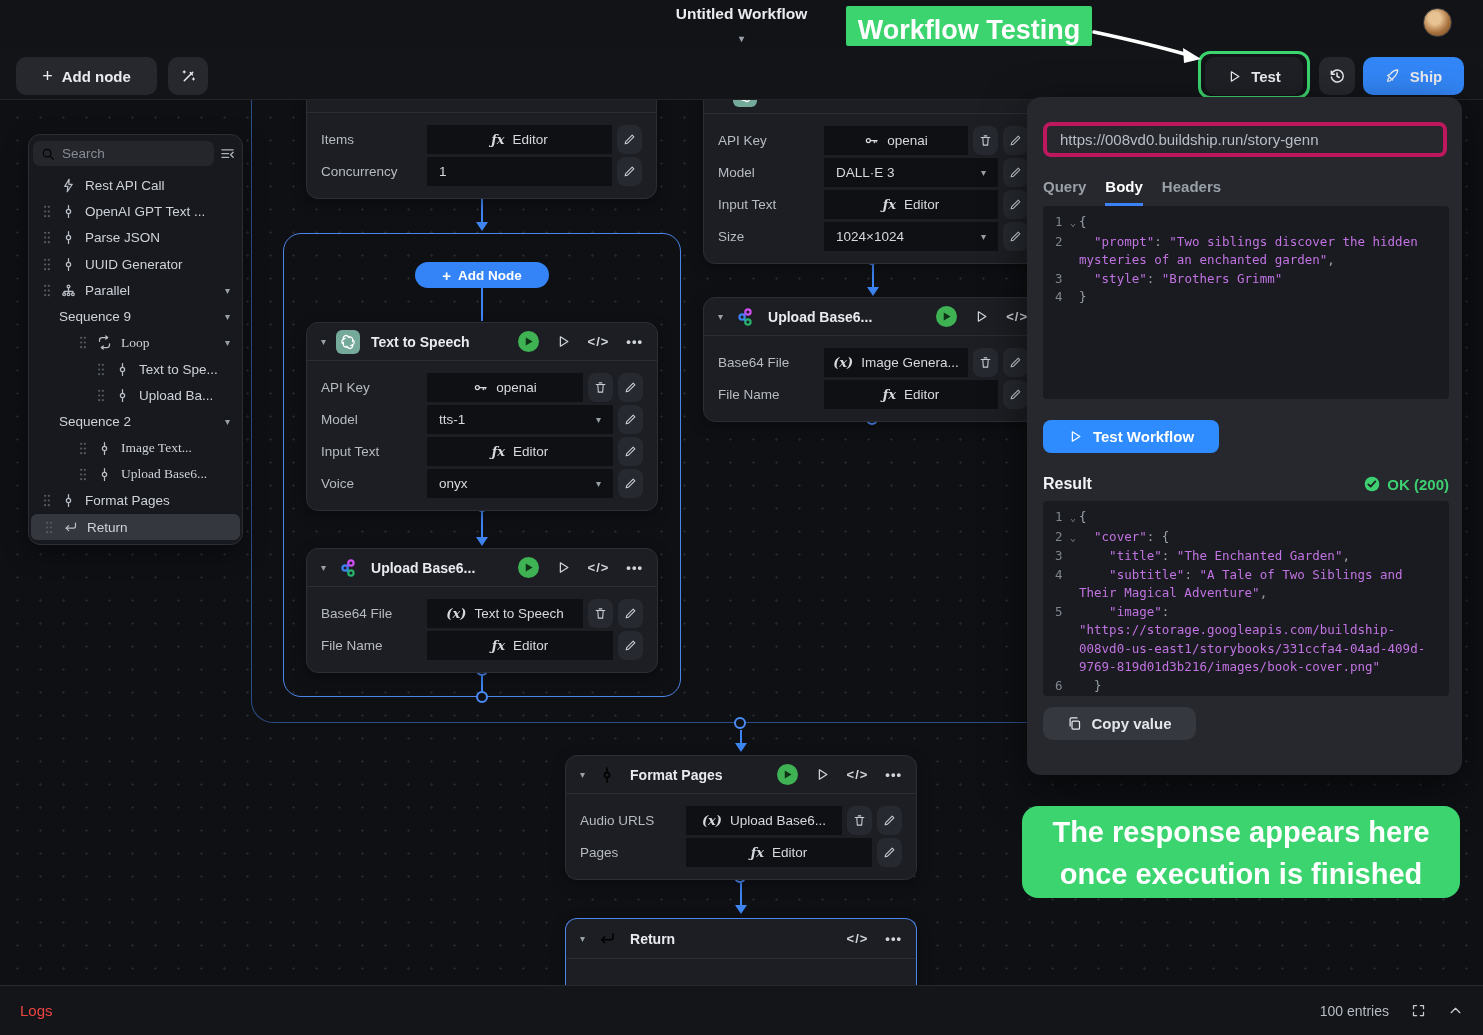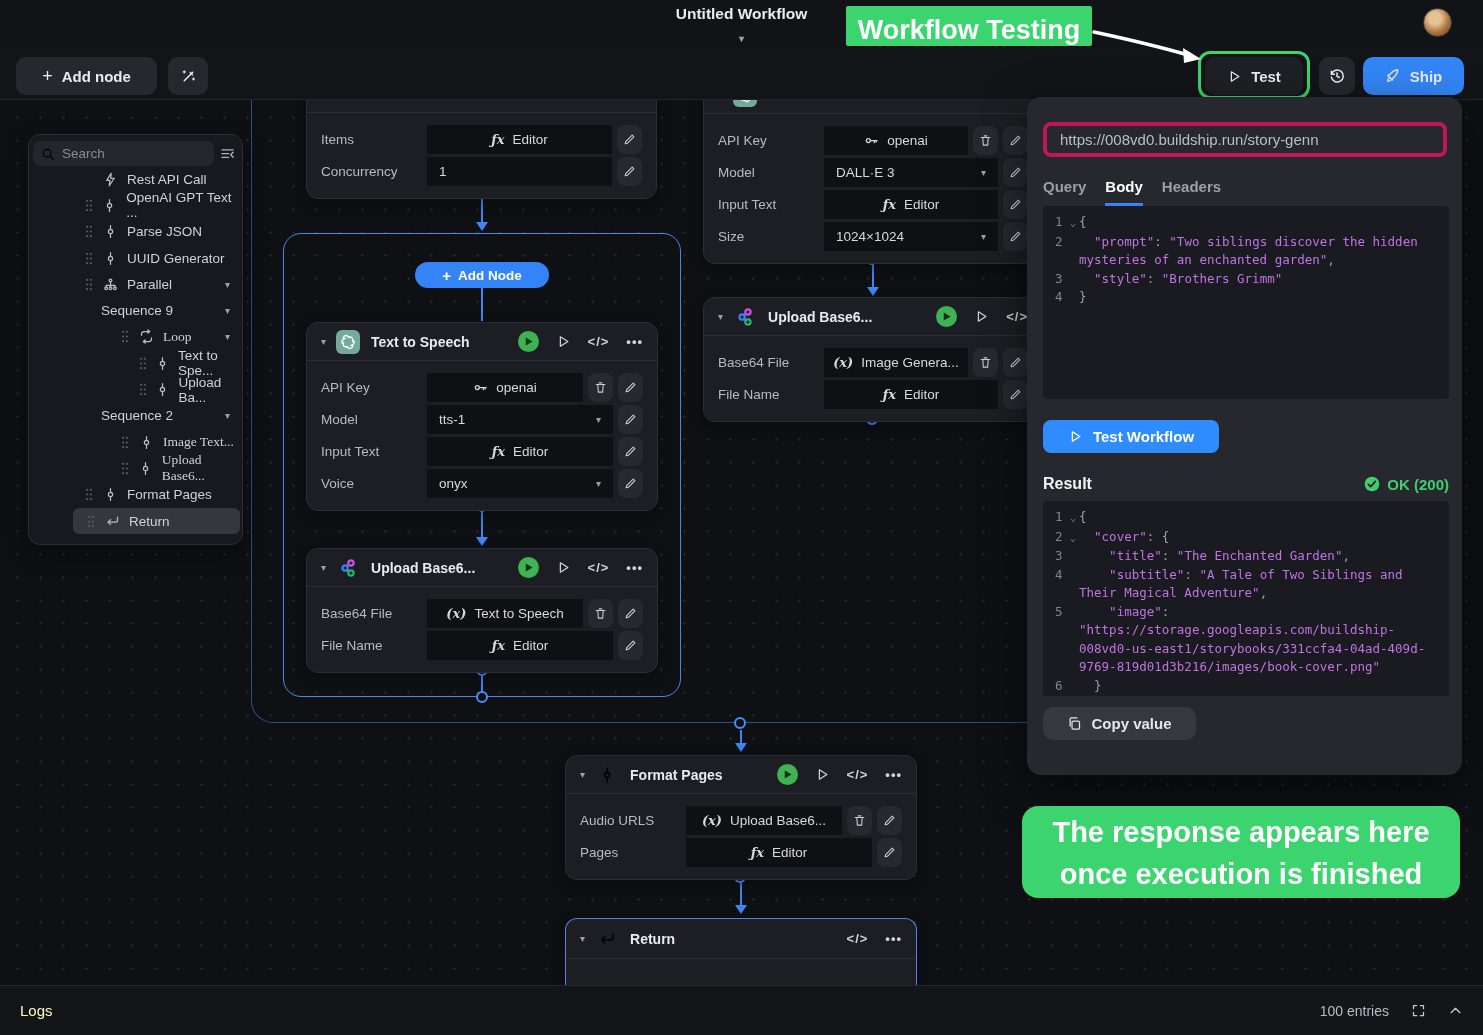--- a/index.html
+++ b/index.html
@@ -60,21 +60,21 @@
   .test-outline { position:absolute; left:1198px; top:3px; width:112px; height:48px; border:3px solid #3bd46e; border-radius:12px; z-index:31; }
 
   
   .sidebar { position:absolute; left:28px; top:134px; width:215px; height:411px; background:#17191e;
     border:1px solid #2c2e34; border-radius:12px; z-index:20; box-shadow:0 8px 24px rgba(0,0,0,.4); padding-top:6px; }
   .srch-row { display:flex; align-items:center; padding:0 6px 0 4px; }
   .srch { width:181px; height:25px; background:#24262c; border-radius:7px; display:flex; align-items:center; padding:0 8px; gap:7px; }
   .srch input { background:transparent; border:none; outline:none; color:#c9cdd4; font-size:13.5px; width:100%; font-family:inherit; }
   .srch input::placeholder { color:#878c94; }
   .sfilter { margin-left:6px; color:#aeb3ba; display:flex; cursor:pointer; }
-  .slist { margin-top:0;padding-left:42px; }
+  .slist { margin-top:6px; }
   .srow { position:relative; display:flex; align-items:center; height:26.3px; color:#ced2d9; font-size:13.5px; cursor:pointer; }
   .srow .handle { color:#565b62; margin-right:8px; display:flex; }
   .srow .sicon { width:18px; margin-right:8px; display:flex; justify-content:center; color:#b9bec6; }
   .srow .schev { position:absolute; right:12px; color:#9aa0a8; font-size:10px; }
   .srow.l0 { padding-left:14px; } .srow.seq { padding-left:30px; }
   .srow.l2 { padding-left:50px;font-family:Liberation Serif, serif; } .srow.l3 { padding-left:68px; }
   .srow.selected { background:#34373d; border-radius:6px; margin:0 2px; }
 
   
   .rpanel { position:absolute; left:1027px; top:97px; width:435px; height:678px; background:#26282e;
@@ -105,21 +105,21 @@
 
   
   .callout { position:absolute; background:#3bd46e; color:#fff; font-weight:700; text-align:center; z-index:50; }
   .co-test { left:846px; top:6px; width:246px; height:40px; border-radius:2px; font-size:27px; line-height:49px; }
   .co-resp { left:1022px; top:806px; width:438px; height:92px; border-radius:16px; font-size:29px; line-height:42px; padding-top:5px; }
   .anno-arrow { position:absolute; left:1080px; top:22px; z-index:50; }
 
   
   .logsbar { position:absolute; left:0; top:985px; width:1483px; height:50px; background:#141519;
     border-top:1px solid #26282c; z-index:45; display:flex; align-items:center; padding:0 20px; }
-  .logs-label { color:#fef9c3; font-size:15px; }
+  .logs-label { color:#ef4444; font-size:15px; }
   .logs-right { margin-left:auto; display:flex; align-items:center; gap:22px; color:#b7bcc4; font-size:14px; }
   .ibtn { background:none; border:none; color:#c6cad1; cursor:pointer; display:flex; padding:0; }
 
   
   .addnode-pill { position:absolute; left:415px; top:262px; width:134px; height:26px; background:#3584f7;
     border:none; border-radius:13px; color:#fff; font-size:13.5px; font-weight:700; display:flex;
     align-items:center; justify-content:center; gap:7px; cursor:pointer; font-family:inherit; z-index:6; }
   svg { display:block; }
 </style>
 </head>

